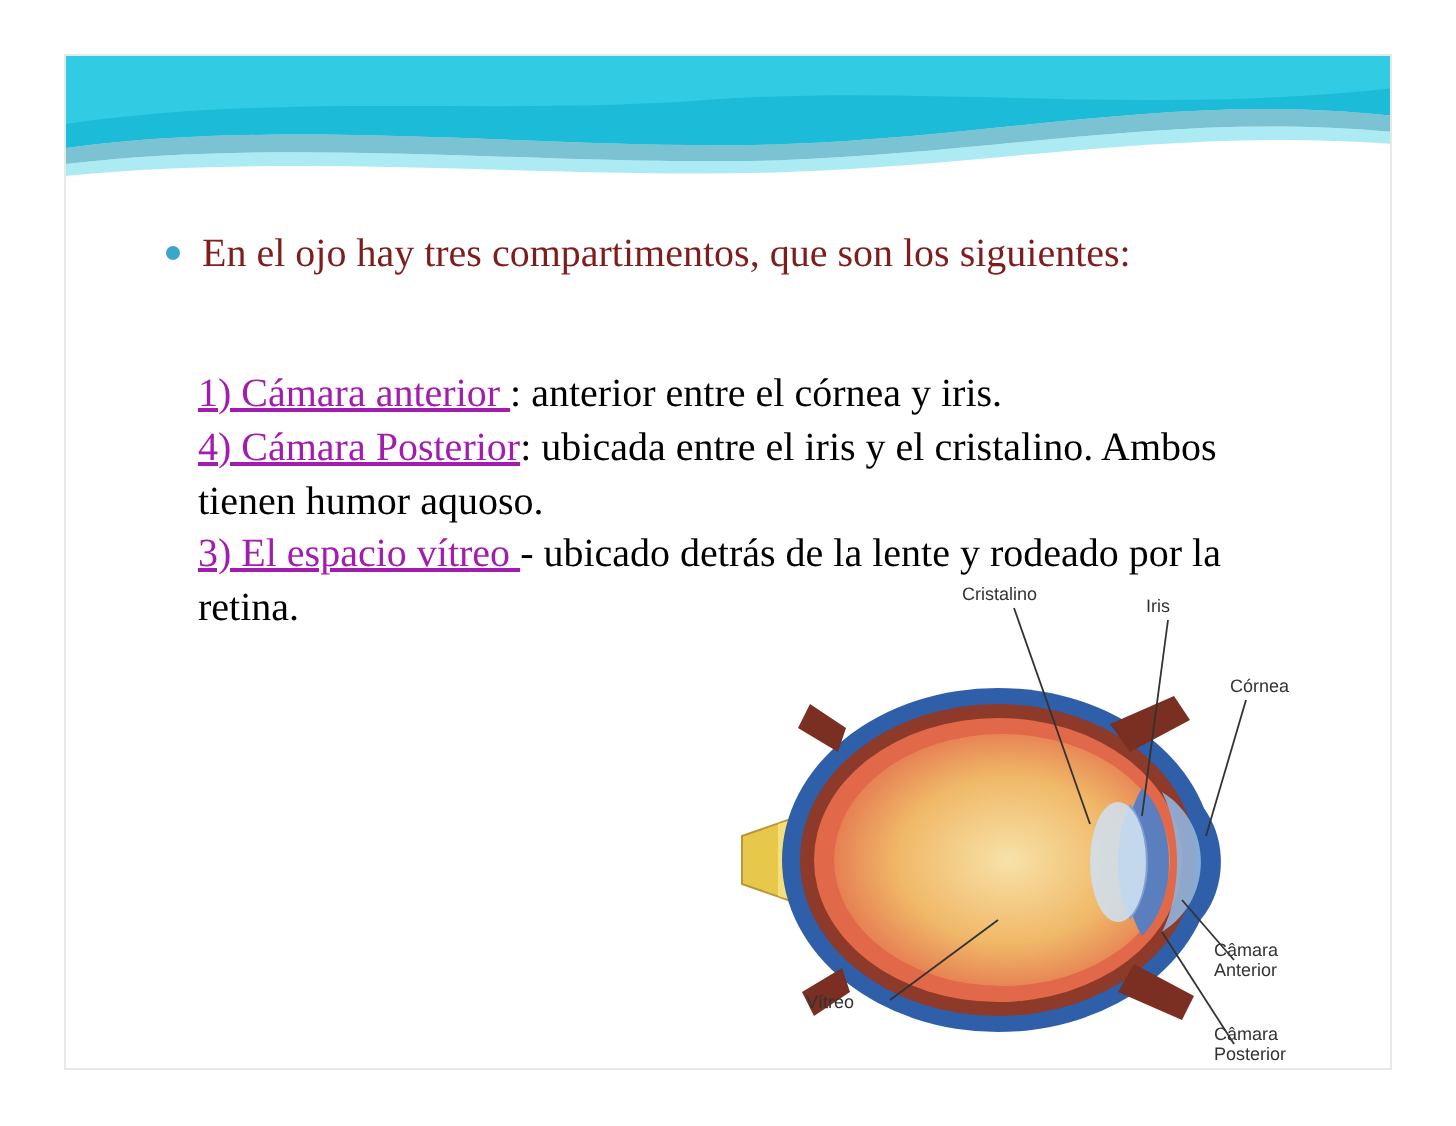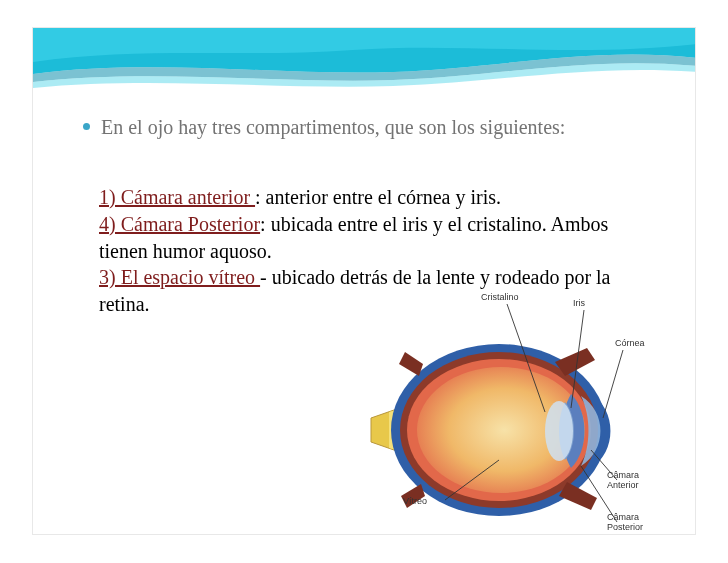--- a/index.html
+++ b/index.html
@@ -58,36 +58,36 @@
     left: 4px;
     top: 9px;
     width: 7px;
     height: 7px;
     border-radius: 50%;
     background: #3aa6c8;
   }
   .lead {
     font-size: 20px;
     line-height: 1.32;
-    color: #737373;
+    color: #7f1d1d;
   }
 
   .para {
     position: absolute;
     left: 66px;
     top: 94px;
     width: 540px;
     font-size: 20px;
     line-height: 1.34;
     color: #000000;
   }
   .para .line { display: block; white-space: normal; }
   .u {
     text-decoration: underline;
-    color: #7f1d1d;
+    color: #a21caf;
   }
 
   .figure {
     position: absolute;
     left: 326px;
     top: 200px;
     width: 300px;
     height: 265px;
   }
   .figure svg { display: block; }

